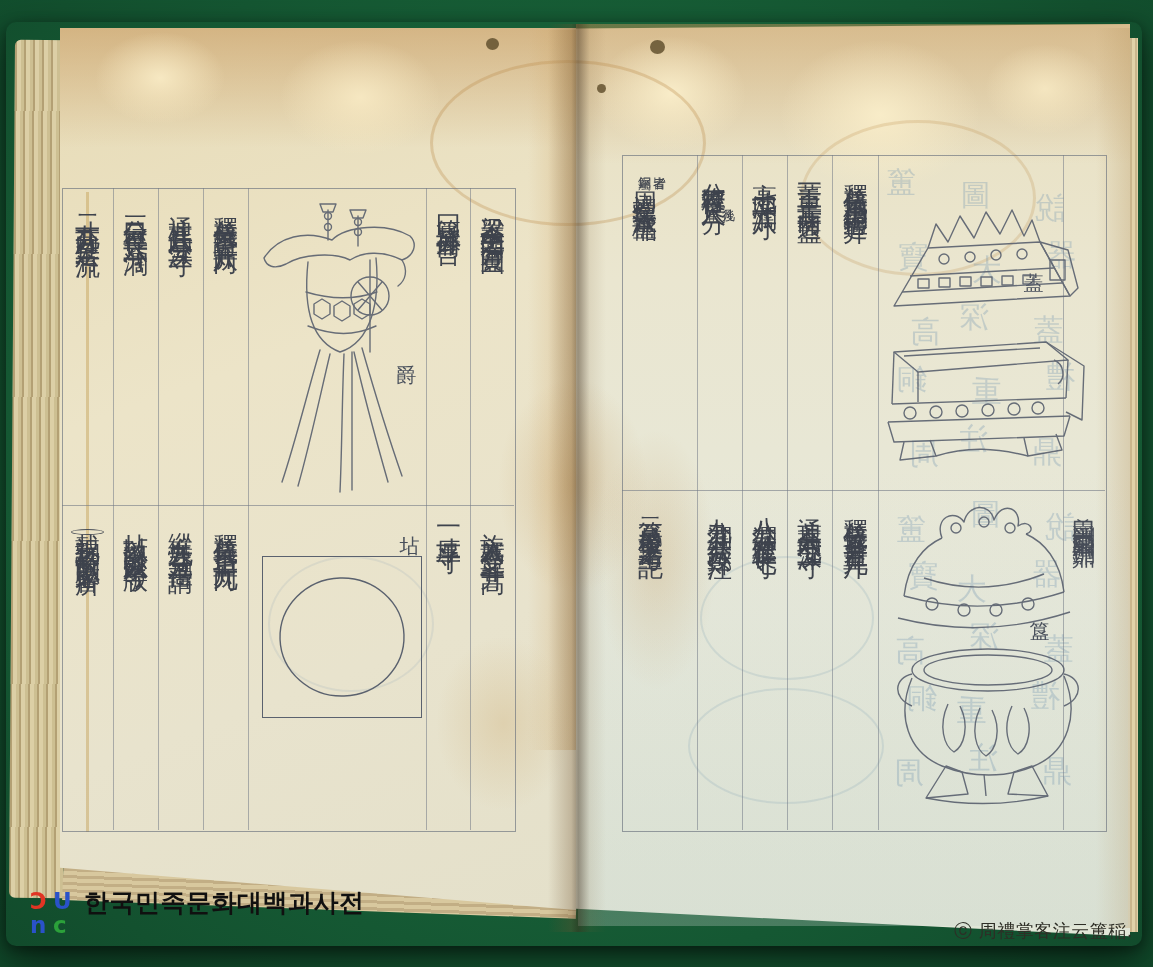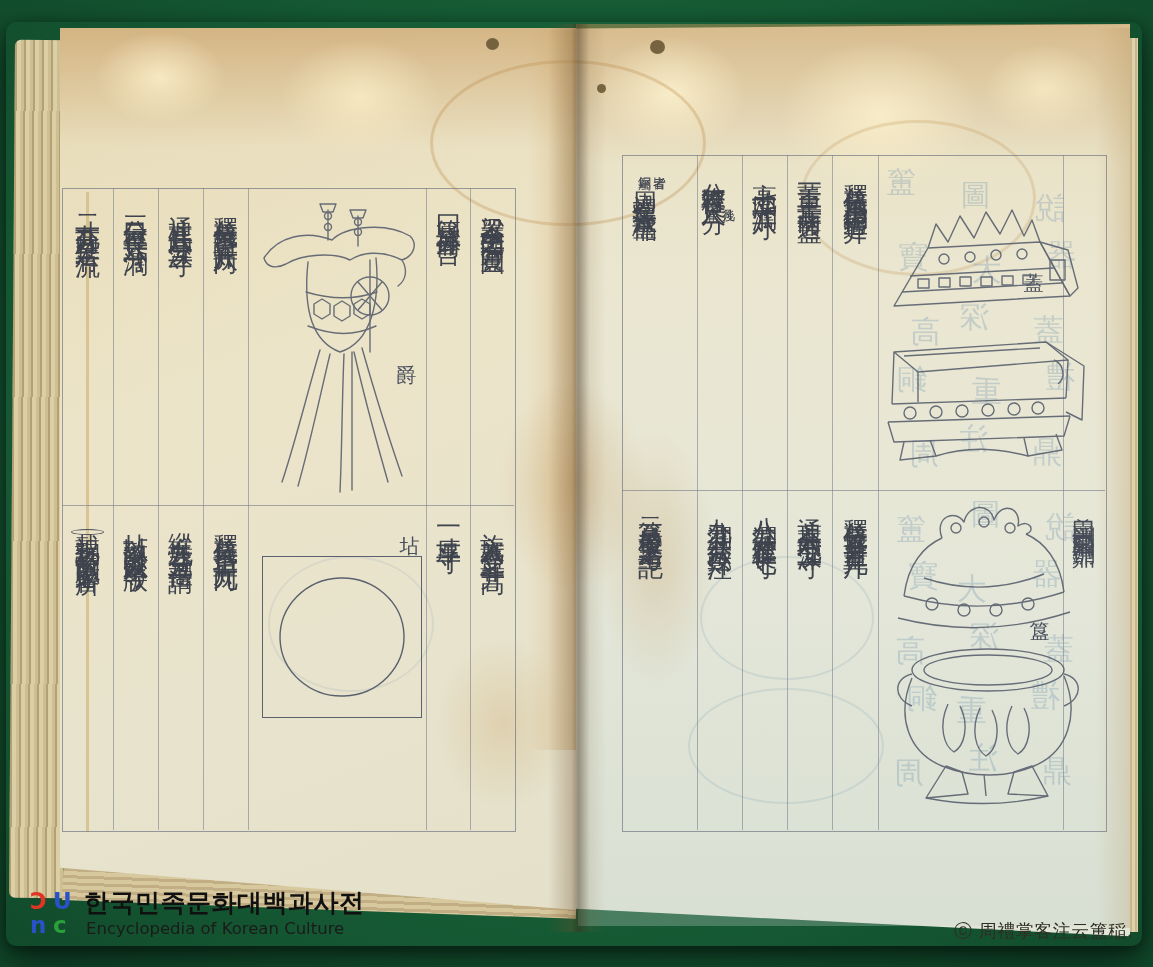--- a/index.html
+++ b/index.html
@@ -304,16 +304,15 @@
 
   <div class="abs" id="gutter"></div>
 
   <div class="abs" id="logo-mark">
     <span style="left:0;top:0;color:#e03524;">Ɔ</span>
     <span style="left:23px;top:0;color:#2a52c8;">U</span>
     <span style="left:0;top:24px;color:#2a52c8;">n</span>
     <span style="left:23px;top:24px;color:#2ba03a;">c</span>
   </div>
   <div class="abs" id="wm-title">한국민족문화대백과사전</div>
-  <div class="abs" id="wm-sub">Encyclopedia of Korean Culture</div>
   <div class="abs" id="copyright">ⓒ 周禮掌客注云簠稲.</div>
 
 </div>
 
 </body></html>

